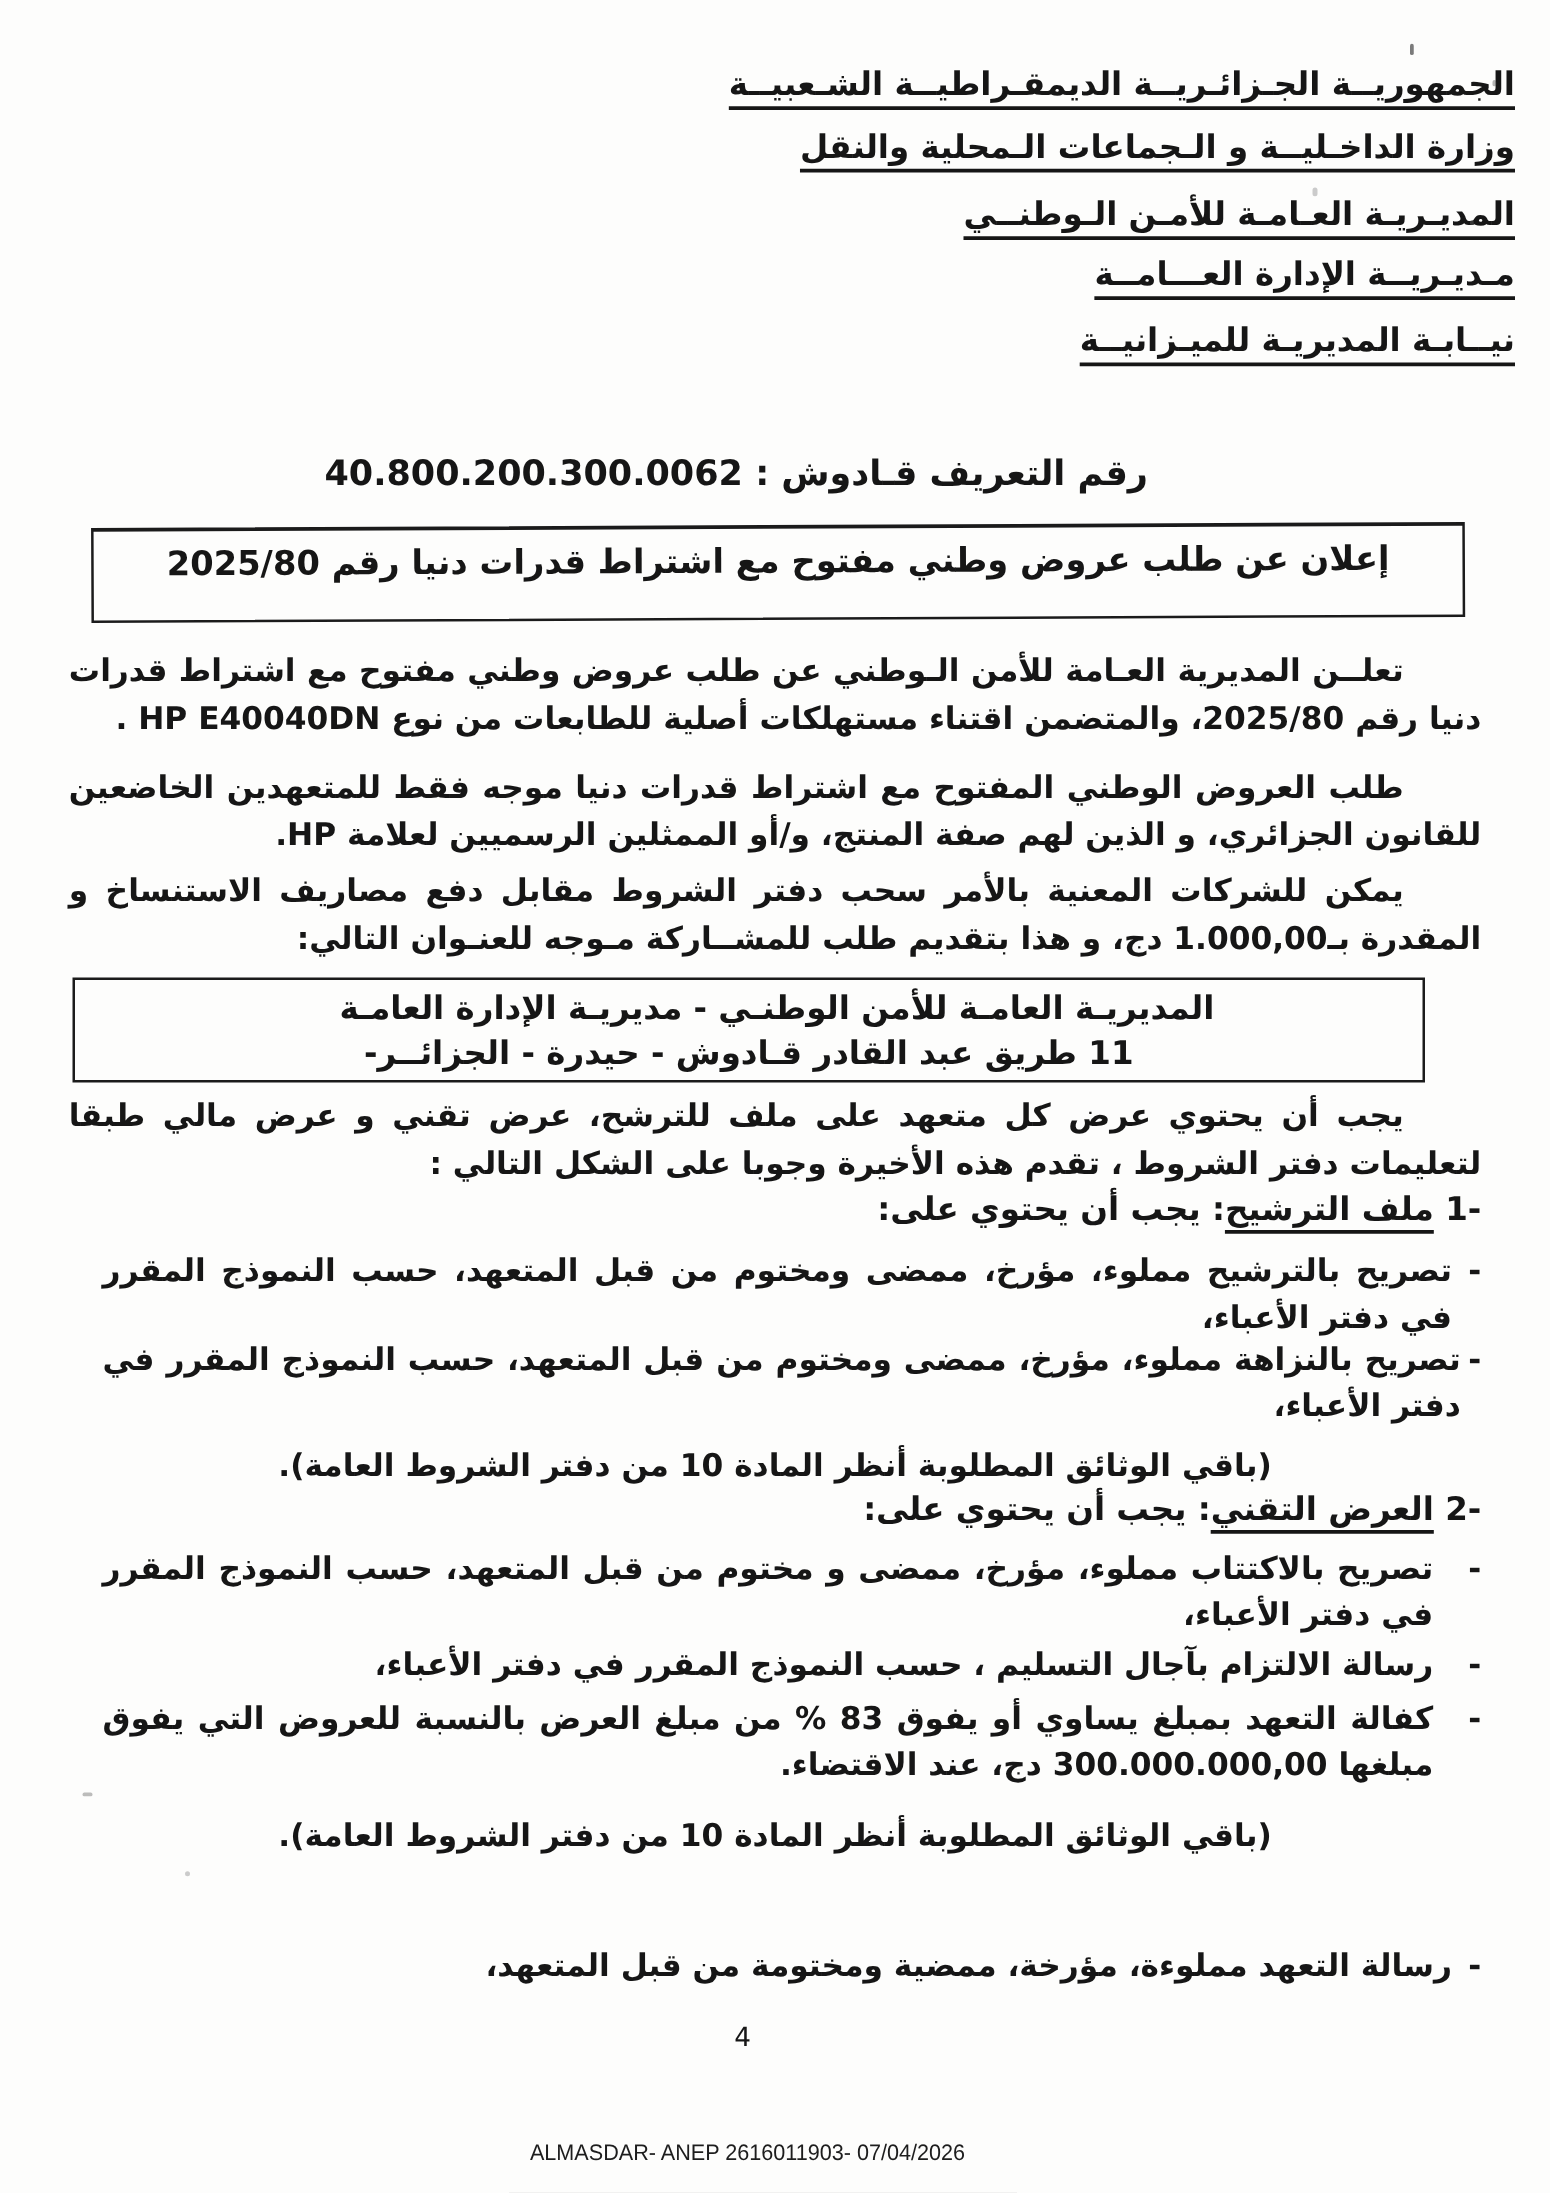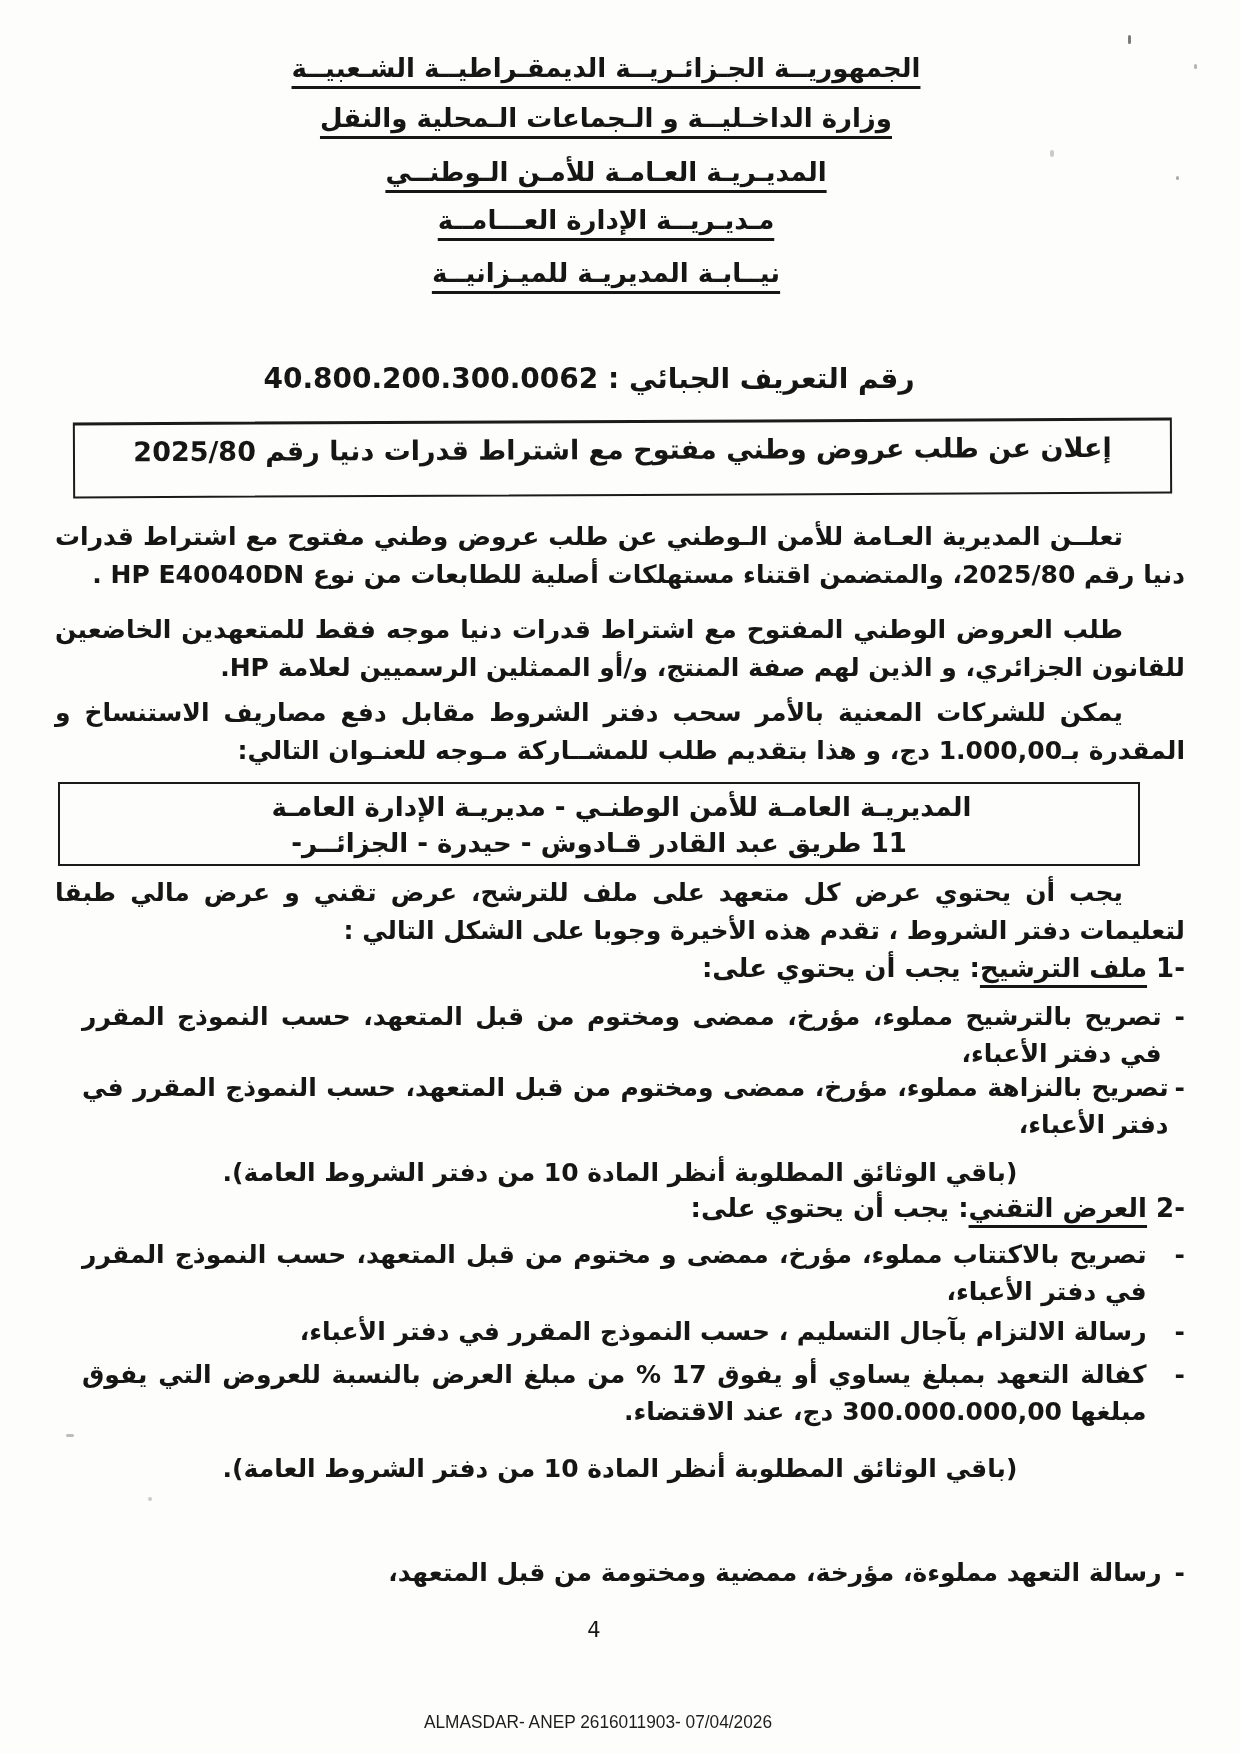--- a/index.html
+++ b/index.html
@@ -9,21 +9,21 @@
     background:#fdfdfc;
     font-family:"DejaVu Sans",sans-serif;
     color:#161616;
     overflow:hidden;
     margin:0 auto;
   }
   .abs{position:absolute;}
 
   
   .hdr{
-    left:0;width:1212px;text-align:center;
+    left:0;width:1212px;text-align:right;
     font-weight:700;font-size:26px;line-height:34px;
   }
   .hdr .u{
     text-decoration:underline;
     text-underline-offset:9px;
     text-decoration-thickness:2.5px;
   }
   .tax{
     left:0;width:1178px;text-align:center;direction:rtl;
     font-weight:700;font-size:28px;
@@ -99,21 +99,21 @@
 <body>
 
 <div class="page">
 
   <div class="abs hdr" style="top:51px"><span class="u">الجمهوريــة الجـزائـريــة الديمقـراطيــة الشـعبيــة</span></div>
   <div class="abs hdr" style="top:101px"><span class="u">وزارة الداخـليــة و الـجماعات الـمحلية والنقل</span></div>
   <div class="abs hdr" style="top:155px"><span class="u">المديـريـة العـامـة للأمـن الـوطنــي</span></div>
   <div class="abs hdr" style="top:203px"><span class="u">مـديـريــة الإدارة العـــامــة</span></div>
   <div class="abs hdr" style="top:256px"><span class="u">نيــابـة المديريـة للميـزانيــة</span></div>
 
-  <div class="abs tax" style="top:362px">رقم التعريف الجبائي : 40.800.200.300.0062</div>
+  <div class="abs tax" style="top:362px">رقم التعريف قـادوش : 40.800.200.300.0062</div>
 
   <div class="abs box box-title">
     <div class="t">إعلان عن طلب عروض وطني مفتوح مع اشتراط قدرات دنيا رقم 2025/80</div>
   </div>
 
   <div class="abs body-par indent" style="top:518px">تعلــن المديرية العـامة للأمن الـوطني عن طلب عروض وطني مفتوح مع اشتراط قدرات دنيا رقم 2025/80، والمتضمن اقتناء مستهلكات أصلية للطابعات من نوع HP E40040DN .</div>
   <div class="abs body-par indent" style="top:611px">طلب العروض الوطني المفتوح مع اشتراط قدرات دنيا موجه فقط للمتعهدين الخاضعين للقانون الجزائري، و الذين لهم صفة المنتج، و/أو الممثلين الرسميين لعلامة HP.</div>
   <div class="abs body-par indent" style="top:694px">يمكن للشركات المعنية بالأمر سحب دفتر الشروط مقابل دفع مصاريف الاستنساخ و المقدرة بـ1.000,00 دج، و هذا بتقديم طلب للمشــاركة مـوجه للعنـوان التالي:</div>
 
   <div class="abs box box-addr">
@@ -144,21 +144,21 @@
   <div class="abs bullet wide" style="top:1236px">
     <span class="mk">-</span>
     <span class="tx">تصريح بالاكتتاب مملوء، مؤرخ، ممضى و مختوم من قبل المتعهد، حسب النموذج المقرر في دفتر الأعباء،</span>
   </div>
   <div class="abs bullet wide" style="top:1313px">
     <span class="mk">-</span>
     <span class="tx">رسالة الالتزام بآجال التسليم ، حسب النموذج المقرر في دفتر الأعباء،</span>
   </div>
   <div class="abs bullet wide" style="top:1356px">
     <span class="mk">-</span>
-    <span class="tx">كفالة التعهد بمبلغ يساوي أو يفوق 17 % من مبلغ العرض بالنسبة للعروض التي يفوق مبلغها 300.000.000,00 دج، عند الاقتضاء.</span>
+    <span class="tx">كفالة التعهد بمبلغ يساوي أو يفوق 83 % من مبلغ العرض بالنسبة للعروض التي يفوق مبلغها 300.000.000,00 دج، عند الاقتضاء.</span>
   </div>
   <div class="abs note" style="top:1439px">(باقي الوثائق المطلوبة أنظر المادة 10 من دفتر الشروط العامة).</div>
 
   <div class="abs bullet" style="top:1554px">
     <span class="mk">-</span>
     <span class="tx">رسالة التعهد مملوءة، مؤرخة، ممضية ومختومة من قبل المتعهد،</span>
   </div>
 
   <div class="abs pageno" style="top:1618px">4</div>
   <div class="abs footer" style="top:1712px">ALMASDAR- ANEP 2616011903- 07/04/2026</div>

